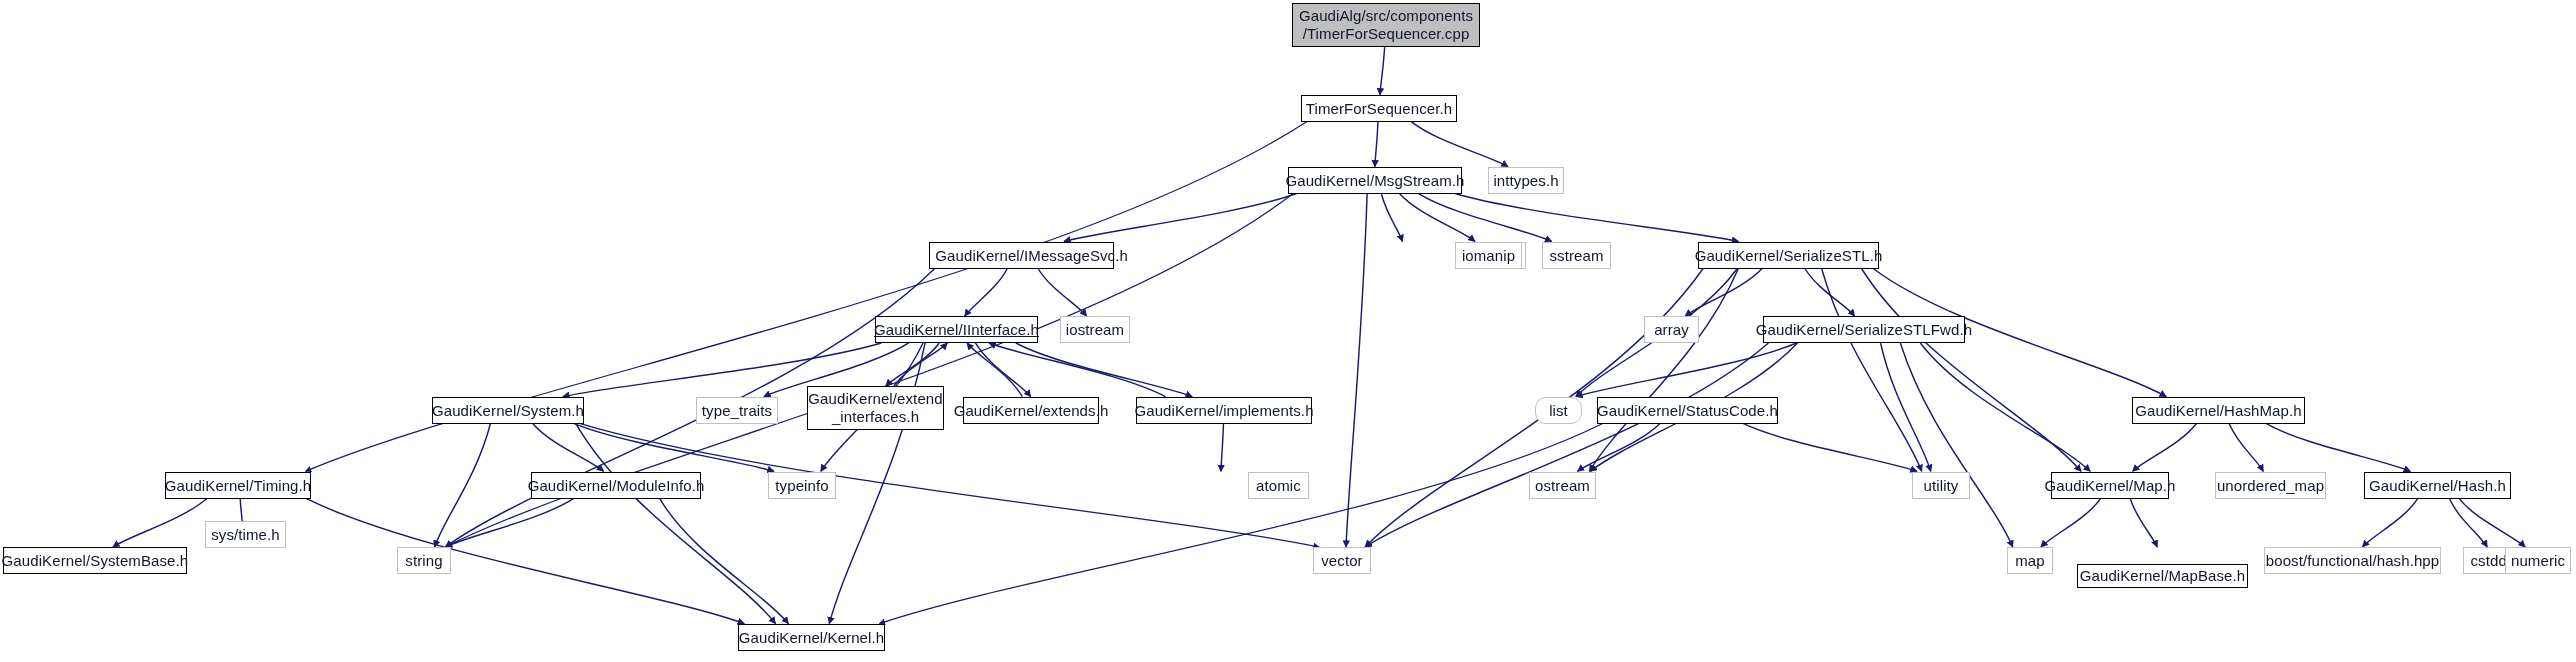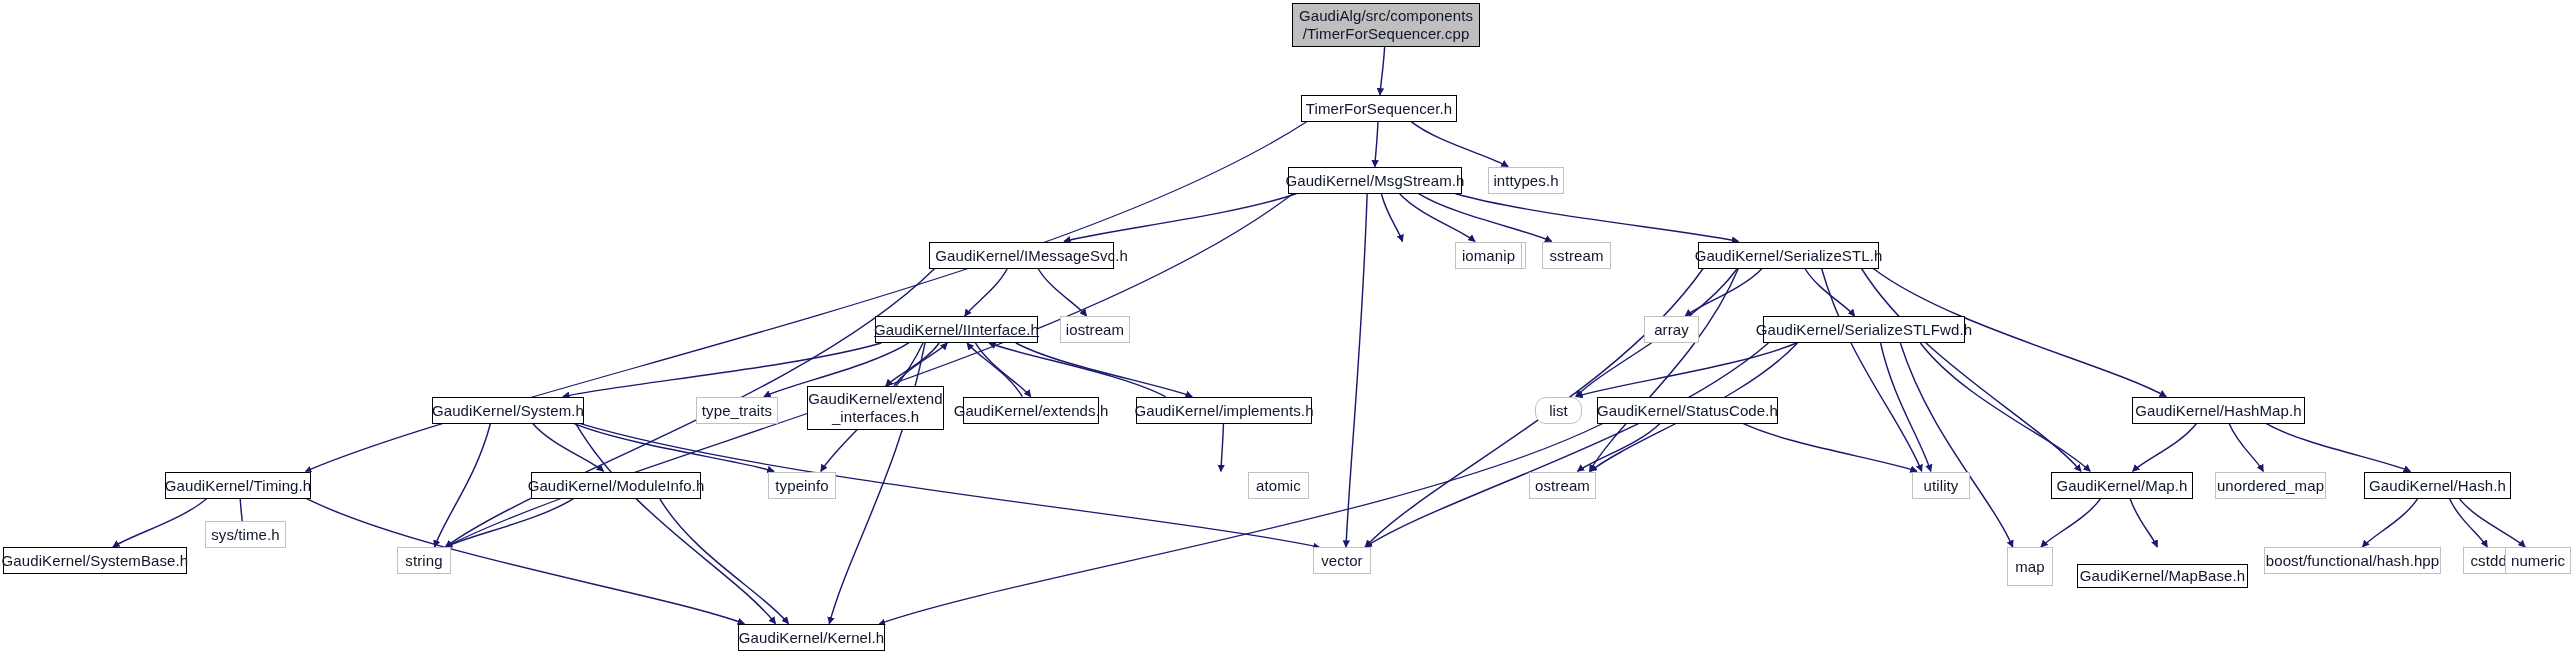--- a/index.html
+++ b/index.html
@@ -148,28 +148,28 @@
       <div class="node strong" style="left: 1136px; top: 397px; width: 176px; height: 27px;">GaudiKernel/implements.h</div>
       <div class="node weak" style="left: 1535px; top: 397px; width: 47px; height: 27px; border-radius: 11px;">list</div>
       <div class="node strong" style="left: 1597px; top: 397px; width: 181px; height: 27px;">GaudiKernel/StatusCode.h</div>
       <div class="node strong" style="left: 2132px; top: 397px; width: 173px; height: 27px;">GaudiKernel/HashMap.h</div>
       <div class="node strong" style="left: 165px; top: 472px; width: 146px; height: 27px;">GaudiKernel/Timing.h</div>
       <div class="node strong" style="left: 531px; top: 472px; width: 170px; height: 27px;">GaudiKernel/ModuleInfo.h</div>
       <div class="node weak" style="left: 768px; top: 472px; width: 68px; height: 27px;">typeinfo</div>
       <div class="node weak" style="left: 1248px; top: 472px; width: 61px; height: 27px;">atomic</div>
       <div class="node weak" style="left: 1529px; top: 472px; width: 67px; height: 27px;">ostream</div>
       <div class="node weak" style="left: 1912px; top: 472px; width: 58px; height: 27px;">utility</div>
-      <div class="node strong" style="left: 2051px; top: 472px; width: 142px; height: 27px;">GaudiKernel/Map.h</div>
+      <div class="node strong" style="left: 2051px; top: 472px; width: 118px; height: 27px;">GaudiKernel/Map.h</div>
       <div class="node weak" style="left: 2215px; top: 472px; width: 111px; height: 27px;">unordered_map</div>
       <div class="node strong" style="left: 2364px; top: 472px; width: 147px; height: 27px;">GaudiKernel/Hash.h</div>
       <div class="node strong" style="left: 2.9px; top: 547px; width: 184px; height: 27px;">GaudiKernel/SystemBase.h</div>
       <div class="node weak" style="left: 205px; top: 521px; width: 81px; height: 27px;">sys/time.h</div>
       <div class="node weak" style="left: 397px; top: 547px; width: 54px; height: 27px;">string</div>
       <div class="node weak" style="left: 1313px; top: 547px; width: 58px; height: 27px;">vector</div>
-      <div class="node weak" style="left: 2007px; top: 547px; width: 46px; height: 39px;">map</div>
+      <div class="node weak" style="left: 2007px; top: 547px; width: 46px; height: 27px;">map</div>
       <div class="node strong" style="left: 2077px; top: 564px; width: 171px; height: 24px;">GaudiKernel/MapBase.h</div>
       <div class="node weak" style="left: 2264px; top: 547px; width: 177px; height: 27px;">boost/functional/hash.hpp</div>
       <div class="node weak" style="left: 2463px; top: 547px; width: 64px; height: 27px;">cstddef</div>
       <div class="node weak" style="left: 2505px; top: 547px; width: 66px; height: 27px;">numeric</div>
       <div class="node strong" style="left: 738px; top: 624px; width: 147px; height: 27px;">GaudiKernel/Kernel.h</div>
     </div>
 </div>
 
 
 </body></html>

